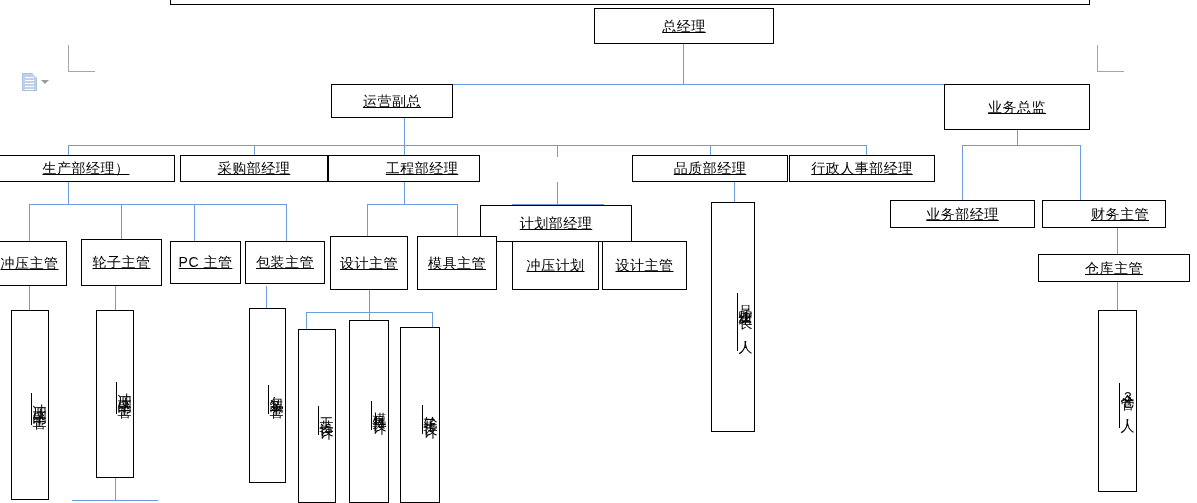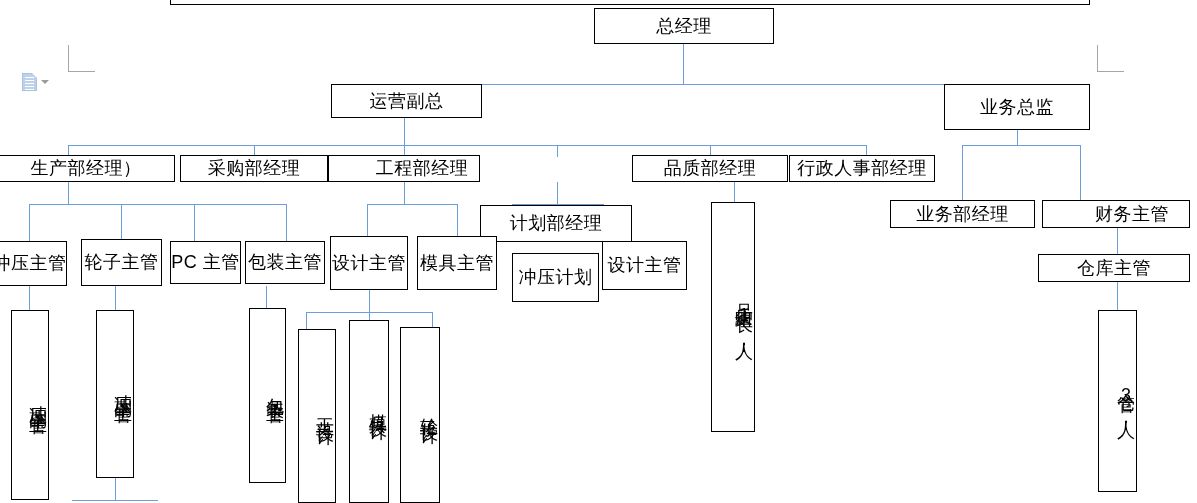--- a/index.html
+++ b/index.html
@@ -20,25 +20,26 @@
   }
   
   .box {
     position: absolute;
     box-sizing: border-box;
     border: 1px solid #000000;
     background: #ffffff;
     display: flex;
     align-items: center;
     justify-content: center;
-    font-size: 18px;
+    font-size: 14px;
     line-height: 1.15;
     letter-spacing: 0.5px;
     white-space: nowrap;
     z-index: 3;
+    text-decoration: underline;
   }
   .box.vert {
     writing-mode: vertical-rl;
     text-orientation: upright;
     align-items: flex-start;
     justify-content: center;
     padding-top: 8px;
     letter-spacing: 3px;
     white-space: normal;
   }
@@ -193,21 +194,21 @@
   <div class="ln v" style="left:369px; top:312px; height:8px;"></div>
   <div class="ln v" style="left:432px; top:312px; height:17px;"></div>
 
   <div class="ln v" style="left:115px; top:478px; height:22px;"></div>
   <div class="ln h" style="left:72px; top:500px; width:86px;"></div>
 
   <div class="box" style="left:594px; top:8px; width:180px; height:36px;">
     <span>总经理</span>
   </div>
 
-  <div class="box" style="left:331px; top:84px; width:151px; height:34px;">
+  <div class="box" style="left:331px; top:84px; width:122px; height:34px;">
     <span>运营副总</span>
   </div>
   <div class="box" style="left:944px; top:84px; width:146px; height:46px;">
     <span>业务总监</span>
   </div>
 
   <div class="box" style="left:-3px; top:155px; width:178px; height:27px;">
     <span>生产部经理）</span>
   </div>
   <div class="box" style="left:180px; top:155px; width:148px; height:27px;">
@@ -222,21 +223,21 @@
   <div class="box" style="left:789px; top:155px; width:146px; height:27px;">
     <span>行政人事部经理</span>
   </div>
   <div class="box" style="left:632px; top:155px; width:156px; height:27px;">
     <span>品质部经理</span>
   </div>
 
   <div class="box" style="left:890px; top:200px; width:145px; height:28px;">
     <span>业务部经理</span>
   </div>
-  <div class="box" style="left:1042px; top:200px; width:148px; height:28px;padding-left:32px;">
+  <div class="box" style="left:1042px; top:200px; width:124px; height:28px;padding-left:32px;">
     <span>财务主管</span>
   </div>
   <div class="box" style="left:1038px; top:254px; width:152px; height:28px;">
     <span>仓库主管</span>
   </div>
 
   <div class="box" style="left:-8px; top:241px; width:75px; height:45px;">
     <span>冲压主管</span>
   </div>
   <div class="box" style="left:170px; top:241px; width:71px; height:43px;">
@@ -249,21 +250,21 @@
     <span>包装主管</span>
   </div>
 
   <div class="box" style="left:330px; top:236px; width:78px; height:54px;">
     <span>设计主管</span>
   </div>
   <div class="box" style="left:417px; top:236px; width:80px; height:54px;">
     <span>模具主管</span>
   </div>
 
-  <div class="box" style="left:512px; top:253px; width:87px; height:49px;">
+  <div class="box" style="left:512px; top:241px; width:87px; height:49px;">
     <span>冲压计划</span>
   </div>
   <div class="box" style="left:602px; top:241px; width:85px; height:49px;">
     <span>设计主管</span>
   </div>
 
   <div class="box vert-top" style="left:711px; top:202px; width:44px; height:230px;">
     <span>品质组长1人：</span>
   </div>
 

